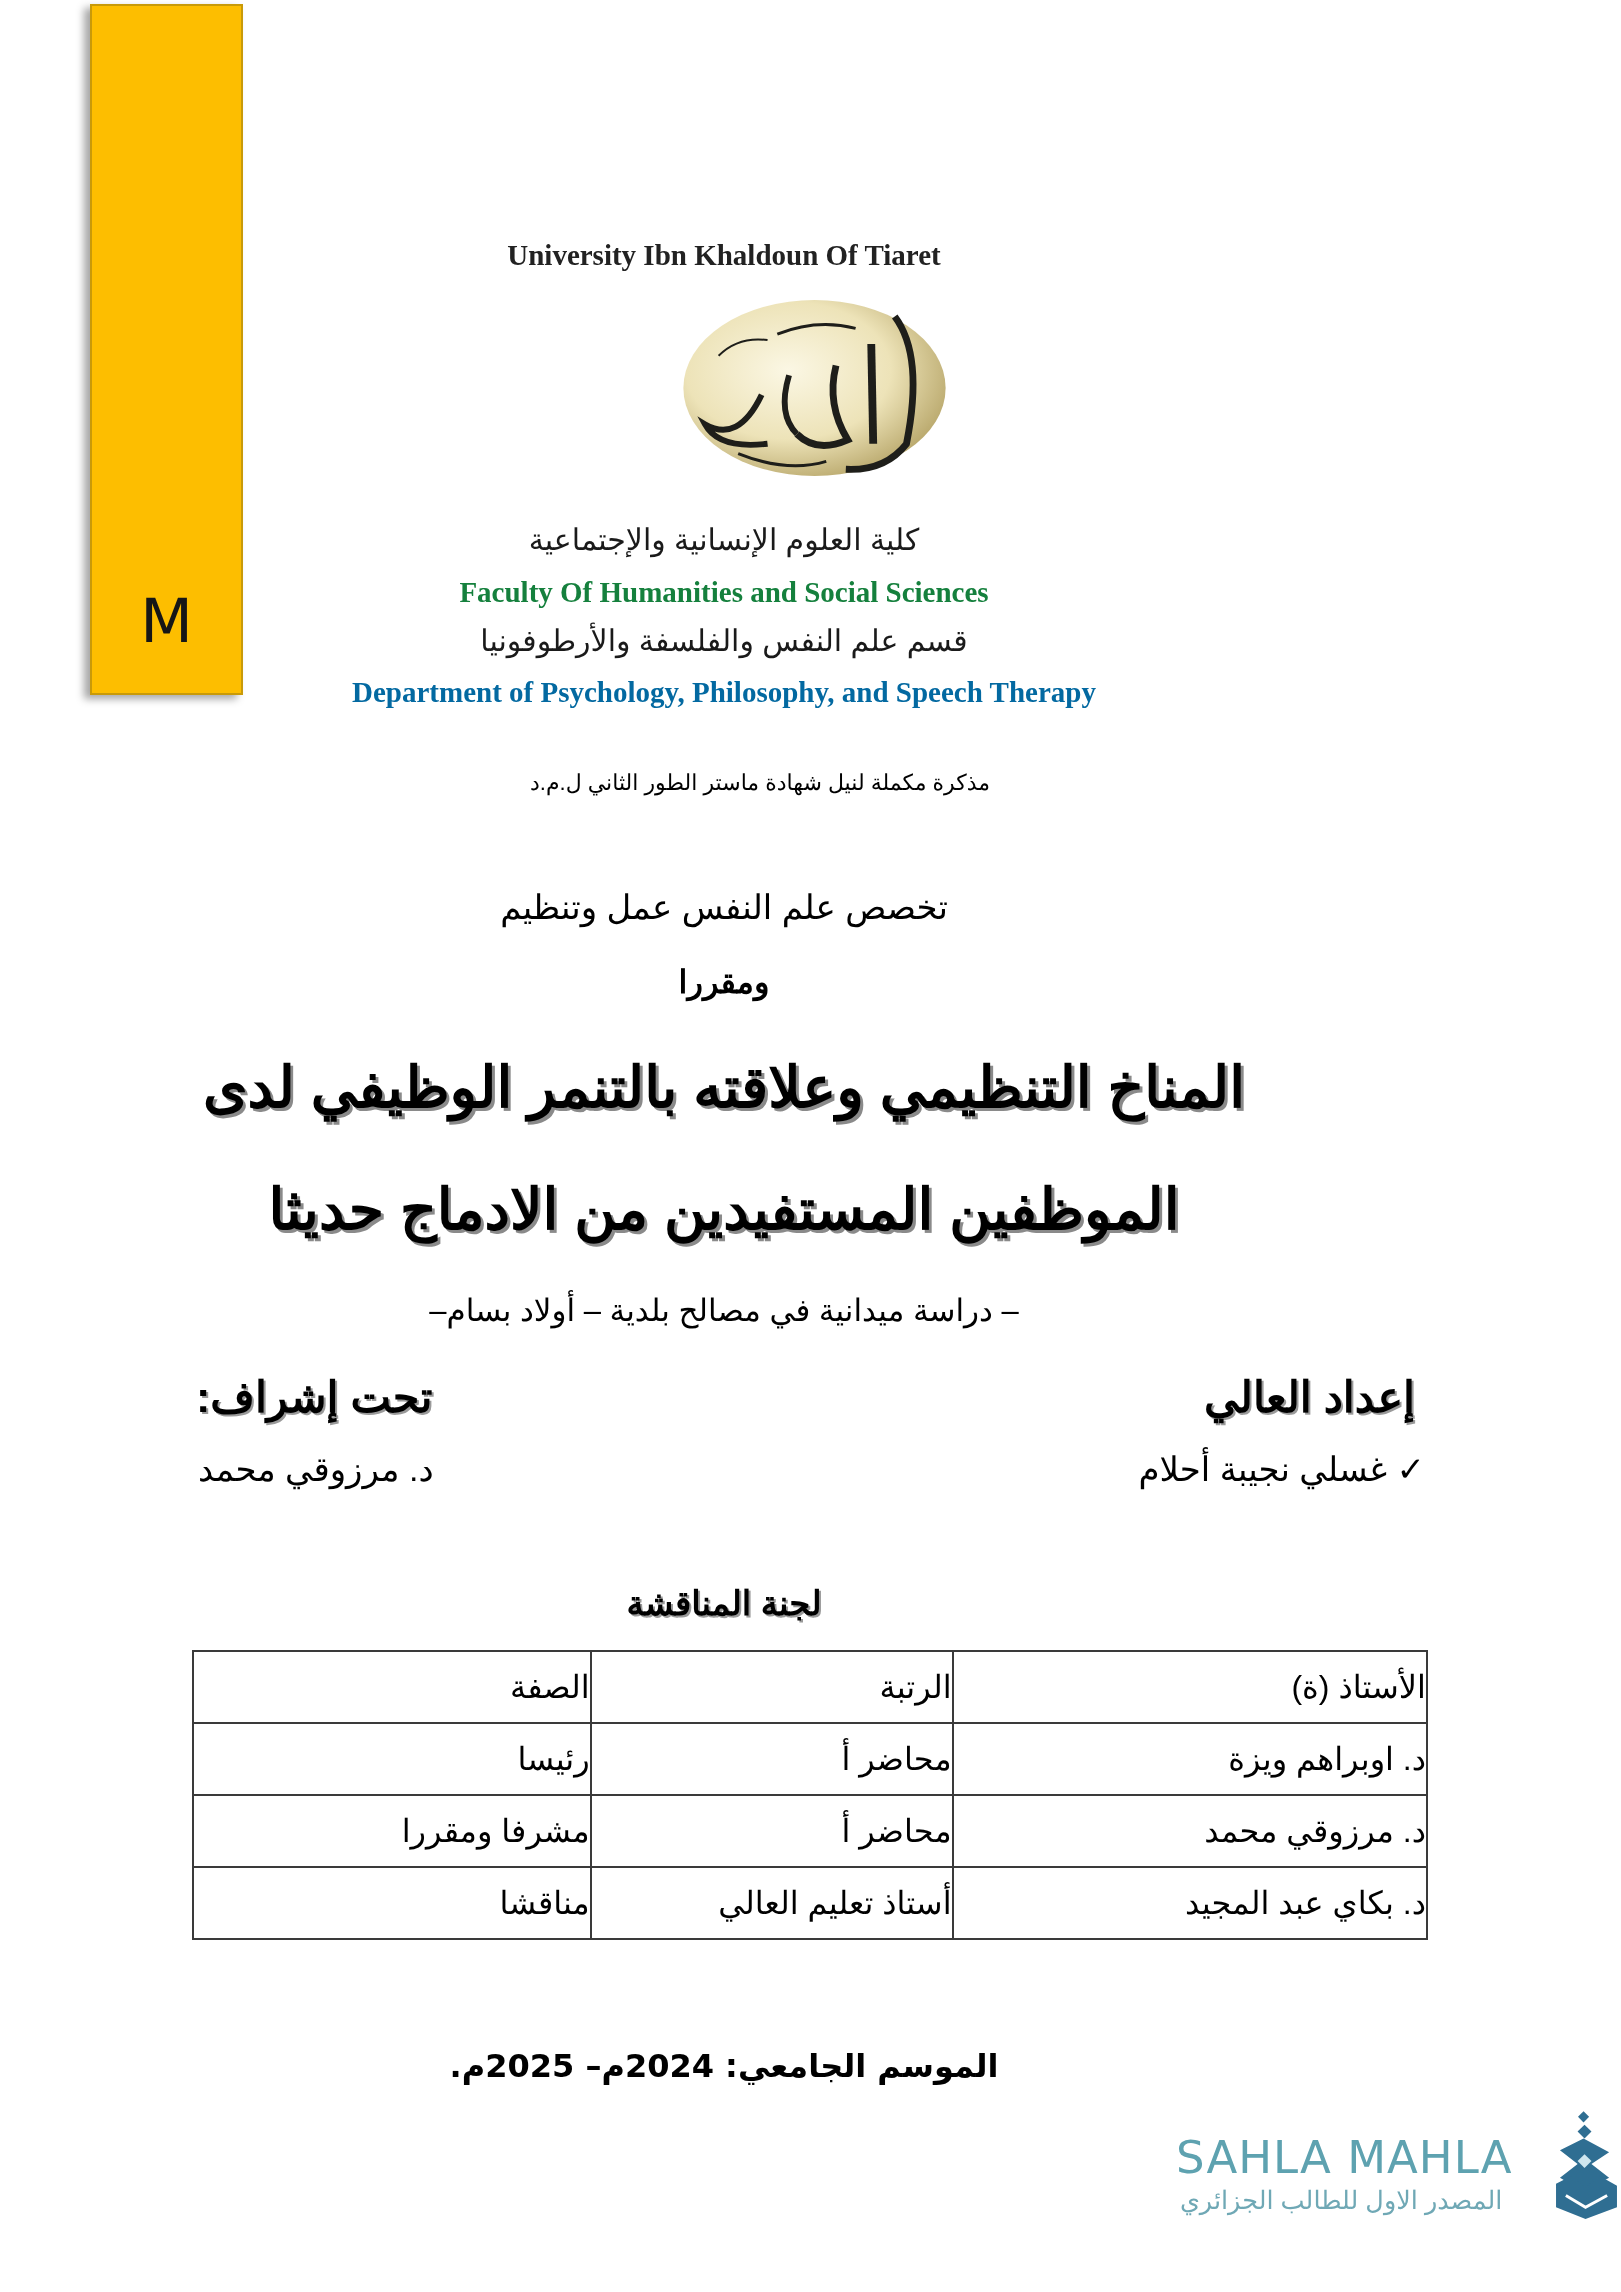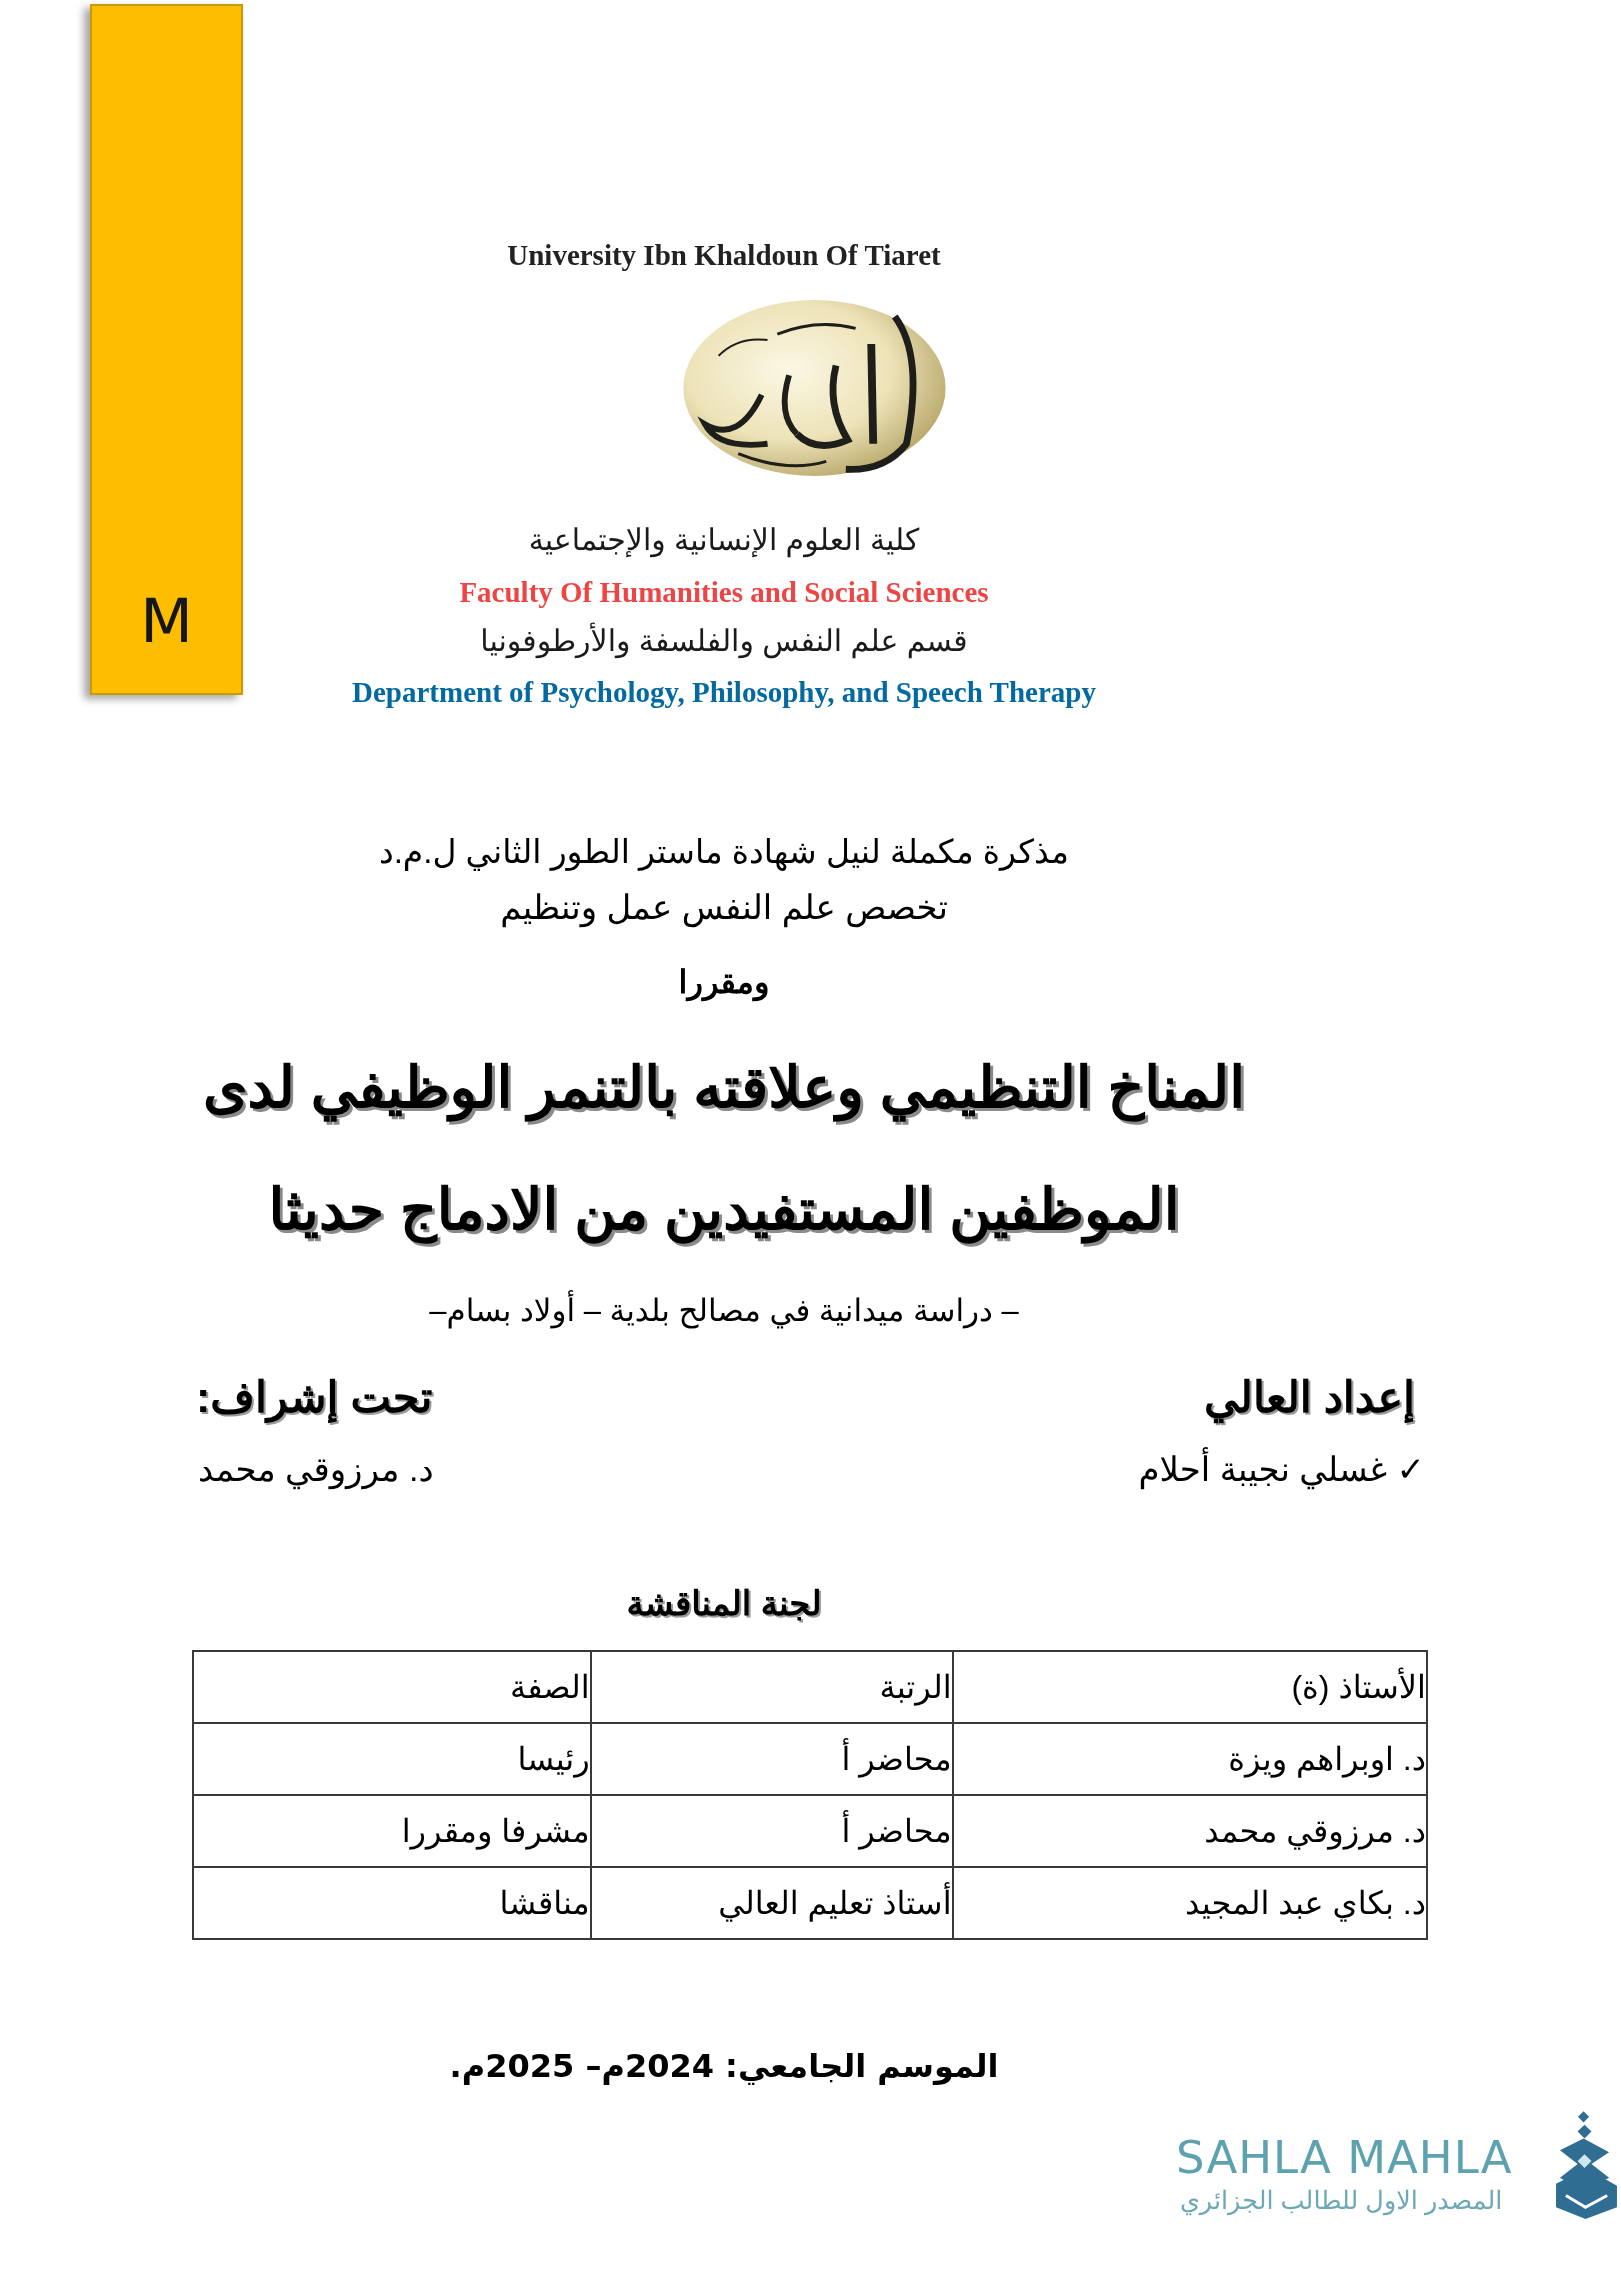--- a/index.html
+++ b/index.html
@@ -14,28 +14,28 @@
   #sidebar-tab { left: 90px; top: 3.9px; width: 153px; height: 691px;
     background: #FDBE00; border: 2px solid #C99A08; box-sizing: border-box;
     box-shadow: -5.9px 3.9px 7.8px rgba(0,0,0,0.35); }
   #sidebar-letter { position: absolute; left: 0; width: 100%; bottom: 37px;
     text-align: center; font-size: 61px; color: #161616;
     font-family: "DejaVu Sans", sans-serif; }
 
   
   #university-name { top: 239px; font-size: 29px; font-weight: bold; color: #222; }
   #faculty-ar { top: 522px; font-size: 30px; color: #1a1a1a; text-align: center; }
-  #faculty-en { top: 576px; font-size: 29px; font-weight: bold; color: #ef4444; }
+  #faculty-en { top: 576px; font-size: 29px; font-weight: bold; color: #15803d; }
   #dept-ar { top: 623px; font-size: 30px; color: #1a1a1a; }
   #dept-en { top: 676px; font-size: 29px; font-weight: bold; color: #0369a1; }
 
   
   #logo { left: 679px; top: 297px; width: 271px; height: 182px; }
 
-  #degree-line { top: 832px; font-size: 33px; }
+  #degree-line { top: 770px; font-size: 22px; margin-left: 36px; }
   #specialty-line { top: 887px; font-size: 34px; }
   #title-label { top: 963px; font-size: 32px; font-weight: bold; }
 
   .big-title { font-size: 57px; font-weight: bold;
     text-shadow: 2.9px 2.9px 0 #8a8a8a; }
   #thesis-title-1 { top: 1054px; }
   #thesis-title-2 { top: 1176px; }
 
   #study-subtitle { top: 1292px; font-size: 31px; }
 

